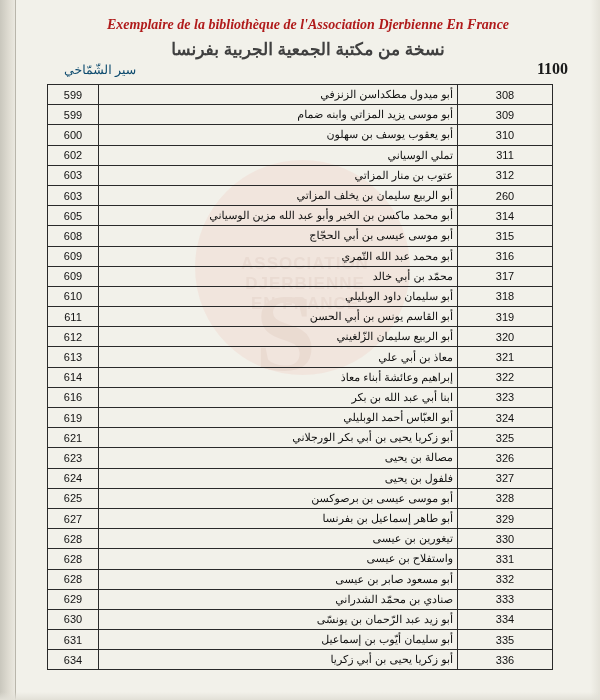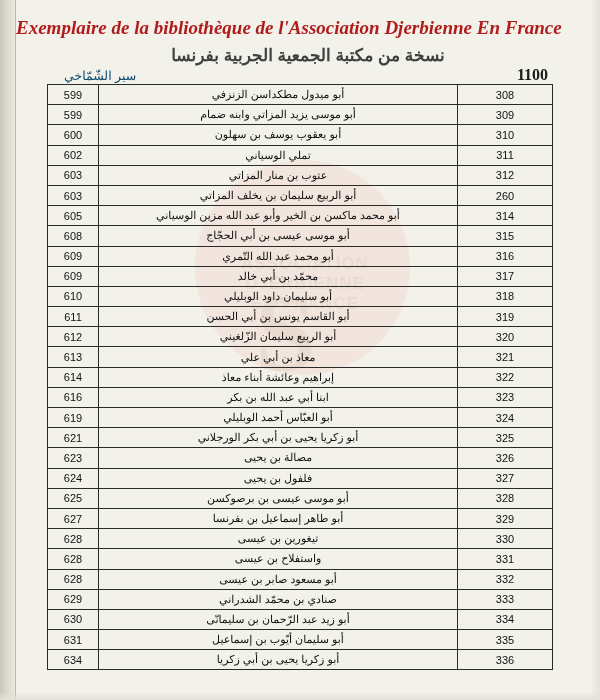--- a/index.html
+++ b/index.html
@@ -80,44 +80,45 @@
     font-weight: bold;
   }
   
   .header {
     position: absolute;
     left: 16px;
     top: 0;
     width: 584px;
   }
   .header-fr {
+    text-align: center;
     color: #b01b1b;
     font-family: "Liberation Serif", serif;
     font-style: italic;
     font-weight: bold;
-    font-size: 19px;
+    font-size: 14px;
     padding-top: 17px;
     letter-spacing: 0px;
   }
   .header-ar {
     text-align: center;
     color: #404040;
     font-family: "Liberation Sans", sans-serif;
     font-weight: bold;
     font-size: 17px;
     direction: rtl;
     padding-top: 6px;
   }
   .page-num-row {
     position: relative;
     height: 22px;
   }
   .page-number {
     position: absolute;
-    right: 52px;
+    right: 32px;
     top: 0px;
     font-family: "Liberation Serif", serif;
     font-weight: bold;
     font-size: 16px;
     color: #1a1a1a;
   }
   .book-title {
     position: absolute;
     left: 48px;
     top: 2px;
@@ -150,21 +151,20 @@
     overflow: hidden;
     white-space: nowrap;
   }
   td.num-right {
     width: 42px;
     text-align: center;
     font-family: "Liberation Serif", serif;
     font-size: 12px;
   }
   td.title {
-    text-align: center;
     font-size: 11.5px;
   }
   td.num-left {
     width: 86px;
     text-align: center;
     font-family: "Liberation Serif", serif;
     font-size: 12px;
   }
   
   .right-edge {
@@ -335,21 +335,21 @@
             <td class="title">أبو مسعود صابر بن عيسى</td>
             <td class="num-right">628</td>
           </tr>
           <tr>
             <td class="num-left">333</td>
             <td class="title">صنادي بن محمّد الشدراني</td>
             <td class="num-right">629</td>
           </tr>
           <tr>
             <td class="num-left">334</td>
-            <td class="title">أبو زيد عبد الرّحمان بن سليمانّى</td>
+            <td class="title">أبو زيد عبد الرّحمان بن يونسّى</td>
             <td class="num-right">630</td>
           </tr>
           <tr>
             <td class="num-left">335</td>
             <td class="title">أبو سليمان أيّوب بن إسماعيل</td>
             <td class="num-right">631</td>
           </tr>
           <tr>
             <td class="num-left">336</td>
             <td class="title">أبو زكريا يحيى بن أبي زكريا</td>

